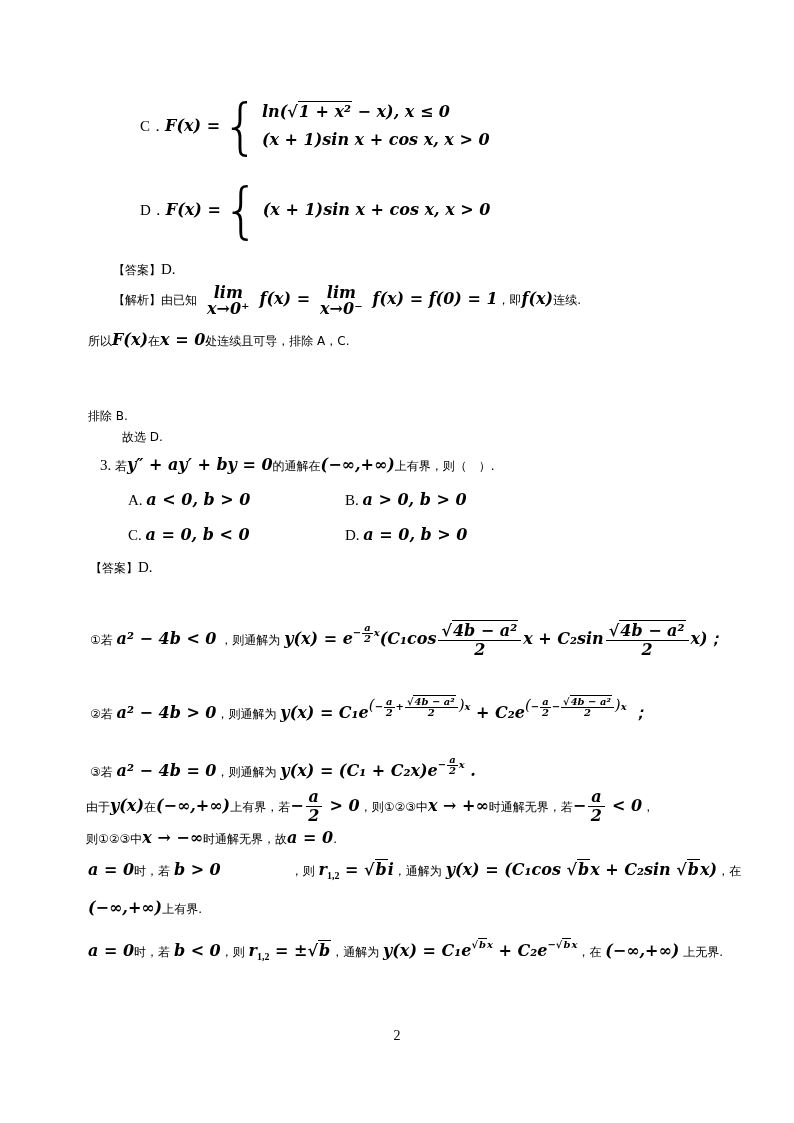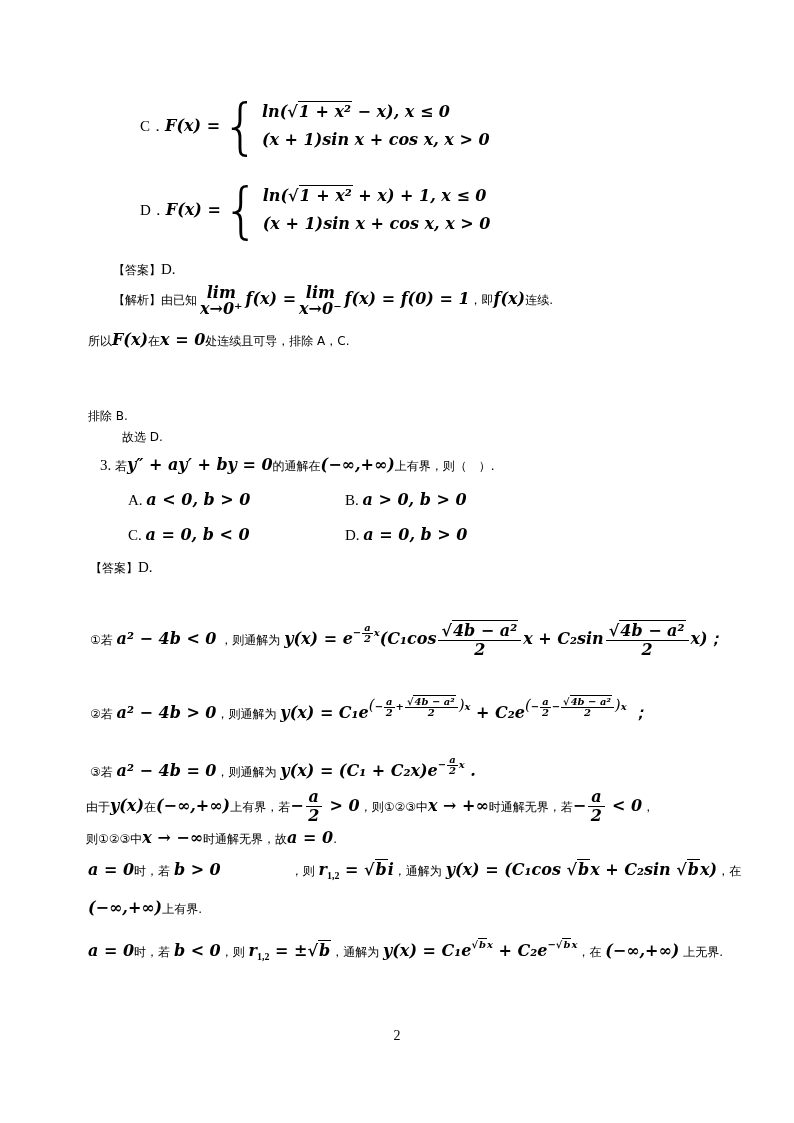--- a/index.html
+++ b/index.html
@@ -9,21 +9,21 @@
   .vcent{display:flex;align-items:center}
   .t{font-family:"DejaVu Sans","Liberation Sans",sans-serif;font-size:12px;font-style:normal;font-weight:400}
   .lbl{font-family:"Liberation Serif","DejaVu Serif",serif;font-size:15px;font-style:normal;font-weight:400}
   .m{font-family:"DejaVu Serif","Liberation Serif",serif;font-weight:700;font-style:italic;font-size:16px}
   .rad{border-top:1.4px solid #000;padding:0 1px}
   .frac{display:inline-flex;flex-direction:column;vertical-align:middle;text-align:center;line-height:1.1;margin:0 2px}
   .frac .num{border-bottom:1.4px solid #000;padding:0 3px}
   .cases{display:inline-flex;align-items:center;vertical-align:middle;margin-left:2px}
   .brace{font-family:"DejaVu Sans",sans-serif;font-size:58px;font-weight:100;line-height:.9;margin-right:3px;font-style:normal;transform:scaleY(1.05)}
   .rows{display:inline-flex;flex-direction:column;gap:8px;align-items:flex-start}
-  .lim{display:inline-flex;flex-direction:column;align-items:center;vertical-align:middle;line-height:1;margin:0 3px}
+  .lim{display:inline-flex;flex-direction:column;align-items:center;vertical-align:middle;line-height:1;margin:0 10px}
   .lim .lu{font-size:16px}
   sup.exp{font-size:10px;line-height:1;vertical-align:8px;font-weight:700;font-style:italic;font-family:"DejaVu Serif",serif}
   sup.exp .frac{margin:0 1px;line-height:1;vertical-align:middle}
   sup.exp .frac .num{padding:0 2px;border-bottom-width:1px}
   sup.exp .rad{border-top-width:1px}
   sup.exp .bp{font-size:15px;font-weight:400}
   sub.rsub{font-size:10px;font-weight:700;}
   .spacer{display:inline-block;width:70px}
   .pagenum{position:absolute;left:0;width:100%;text-align:center;font-family:"Liberation Serif","DejaVu Serif",serif;font-size:14px}
 </style>
@@ -43,21 +43,20 @@
         </span>
       </span>
   </div>
 
   <div class="line vcent" style="left:140px;top:184px">
     <span class="lbl">D．</span>
     <span class="m">F(x) =</span>
     <span class="cases">
         <span class="brace">{</span>
         <span class="rows">
-          <span class="m"><span>ln(</span><span>√</span><span class="rad">1 + x²</span><span> + x) + 1, x ≤ 0</span></span>
           <span class="m">(x + 1)sin x + cos x, x &gt; 0</span>
         </span>
       </span>
   </div>
 
   <div class="line" style="left:113px;top:260px">
     <span class="t">【答案】</span><span class="lbl">D.</span>
   </div>
 
   <div class="line" style="left:113px;top:285px">

